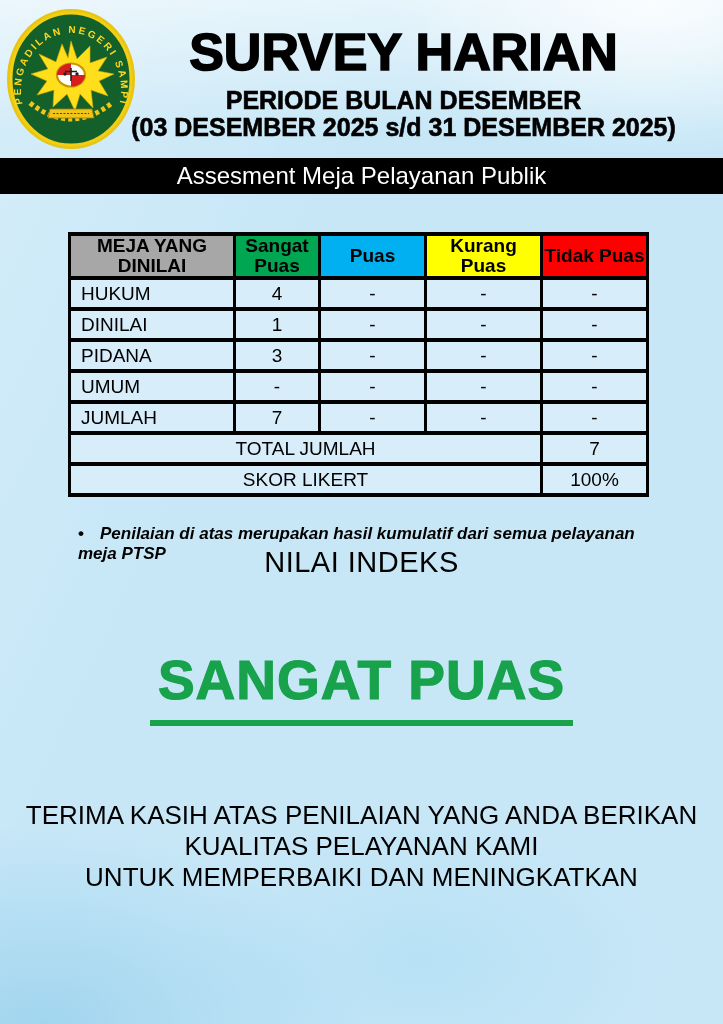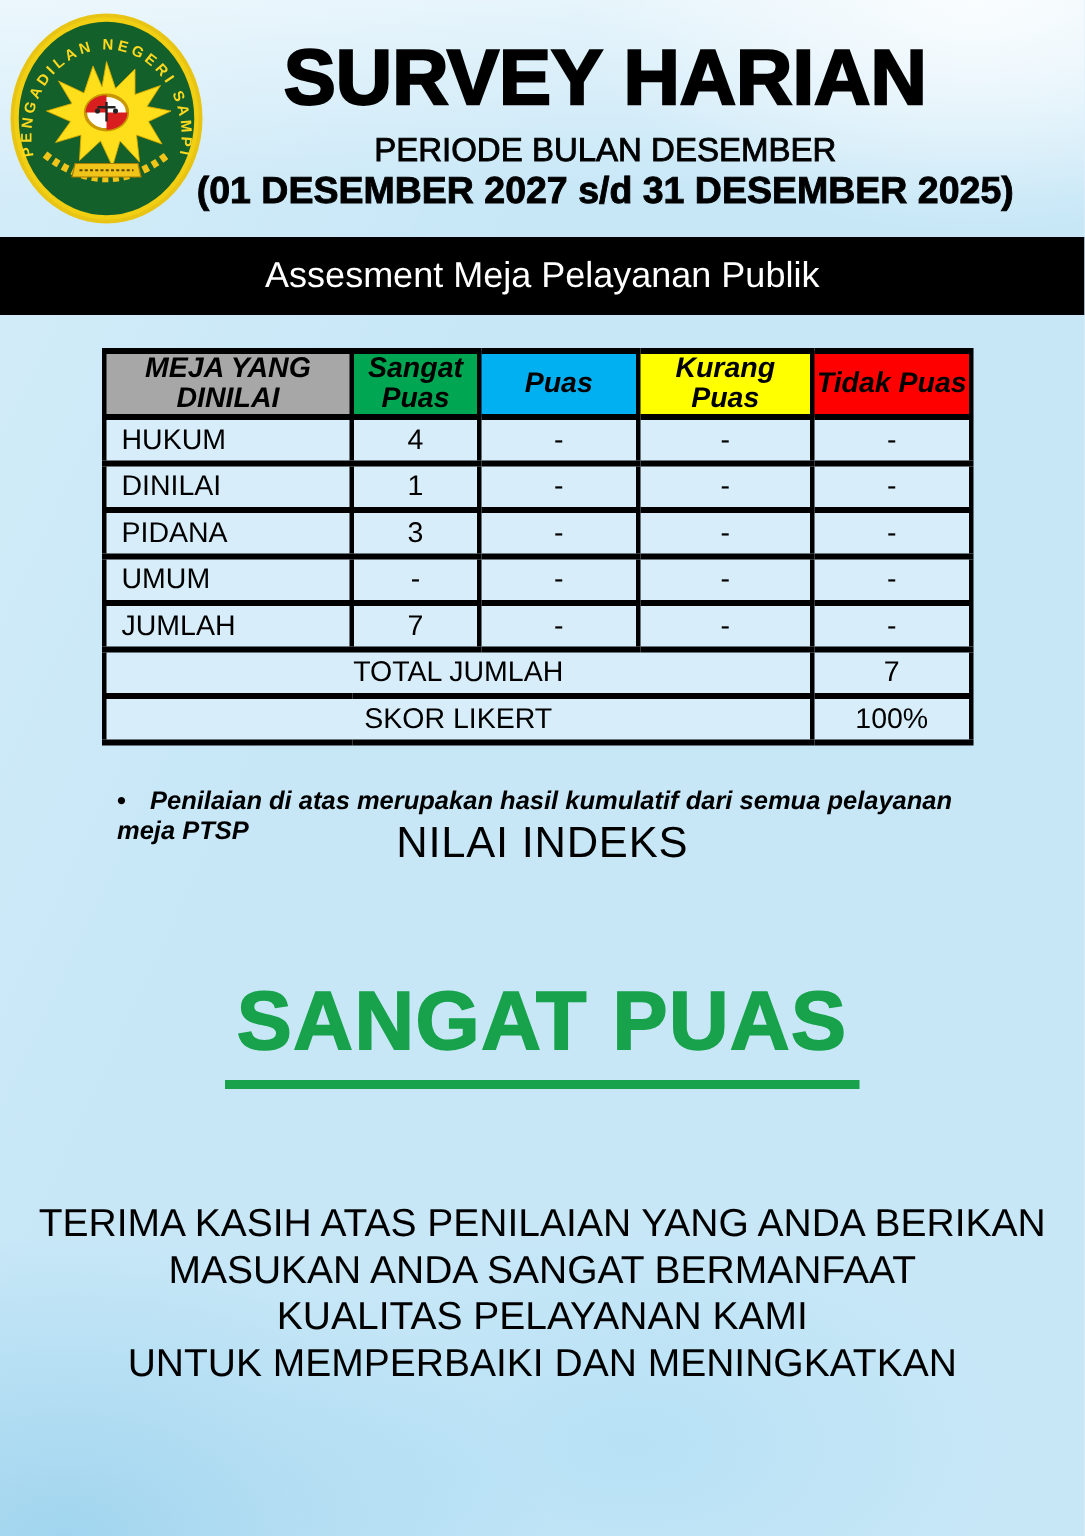--- a/index.html
+++ b/index.html
@@ -13,33 +13,33 @@
       radial-gradient(ellipse 420px 240px at 58% 94%, rgba(168,219,243,.5), rgba(168,219,243,0) 60%),
       linear-gradient(115deg, rgba(255,255,255,.25) 0%, rgba(255,255,255,0) 35%),
       #c7e7f7;
   }
   .abs{position:absolute;}
   
   .logo{left:6px;top:8px;width:130px;height:142px;}
   .titles{left:84px;top:0;width:639px;text-align:center;}
   .main-title{top:24px;font-size:52px;font-weight:bold;line-height:56px;letter-spacing:0;
               -webkit-text-stroke:1.6px #000;}
-  .sub-title{top:86px;font-size:22px;font-weight:normal;line-height:28px;-webkit-text-stroke:.6px #000;}
+  .sub-title{top:86px;font-size:25px;font-weight:bold;line-height:28px;-webkit-text-stroke:.6px #000;}
   .period{top:113px;font-size:25px;font-weight:bold;line-height:28px;-webkit-text-stroke:.6px #000;}
   .titles>div{position:absolute;left:0;width:639px;text-align:center;}
   
-  .banner{left:0;top:158px;width:723px;height:52px;background:#000;color:#fff;
+  .banner{left:0;top:158px;width:723px;height:36px;background:#000;color:#fff;
           display:flex;align-items:center;justify-content:center;font-size:24px;}
   
   .tbl-wrap{left:68px;top:232px;}
   table{border-collapse:collapse;table-layout:fixed;width:578px;}
   col.c1{width:165px}col.c2{width:85px}col.c3{width:106px}col.c4{width:116px}col.c5{width:106px}
   th,td{border:3px solid #000;border-top-width:4px;border-bottom-width:4px;
         font-size:19px;text-align:center;vertical-align:middle;background:#d7edf9;padding:0;}
-  th{font-weight:bold;height:40px;line-height:20px;font-style:italic;}
+  th{font-weight:bold;height:40px;line-height:20px;}
   td{height:27px;}
   td.rowlabel{text-align:left;padding-left:10px;}
   td.sumlabel{text-align:center;}
   .h-gray{background:#a7a7a7;}
   .h-green{background:#00a651;}
   .h-blue{background:#00b0f0;}
   .h-yellow{background:#ffff00;}
   .h-red{background:#fe0000;}
   
   .note{left:78px;top:524px;width:600px;font-size:17px;font-style:italic;font-weight:bold;}
@@ -79,21 +79,21 @@
       <circle cx="71" cy="66" r="1.7" fill="#222"></circle>
       <path d="M24,95 Q65,127 106,95" stroke="#f0c418" stroke-width="5" stroke-dasharray="4 3" fill="none"></path>
       <polygon points="44,101 86,101 88,110 42,110" fill="#f0c418" stroke="#a67c00" stroke-width="0.8"></polygon>
       <line x1="47" y1="105.5" x2="83" y2="105.5" stroke="#5a4500" stroke-width="1.2" stroke-dasharray="2 1.5"></line>
     </svg>
   </div>
 
   <div class="abs titles">
     <div class="main-title">SURVEY HARIAN</div>
     <div class="sub-title">PERIODE BULAN DESEMBER</div>
-    <div class="period">(01 DESEMBER 2027 s/d 31 DESEMBER 2025)</div>
+    <div class="period">(03 DESEMBER 2025 s/d 31 DESEMBER 2025)</div>
   </div>
 
   <div class="abs banner">
     <span>Assesment Meja Pelayanan Publik</span>
   </div>
 
   <div class="abs tbl-wrap">
     <table>
       <colgroup>
           <col class="c1">
@@ -162,18 +162,17 @@
   </div>
 
   <div class="abs nilai">NILAI INDEKS</div>
 
   <div class="abs verdict-wrap">
     <span class="verdict">SANGAT PUAS</span>
   </div>
 
   <div class="abs footer">
     <div>TERIMA KASIH ATAS PENILAIAN YANG ANDA BERIKAN</div>
-    <div>MASUKAN ANDA SANGAT BERMANFAAT</div>
     <div>KUALITAS PELAYANAN KAMI</div>
     <div>UNTUK MEMPERBAIKI DAN MENINGKATKAN</div>
   </div>
 
 </div>
 
 </body></html>

